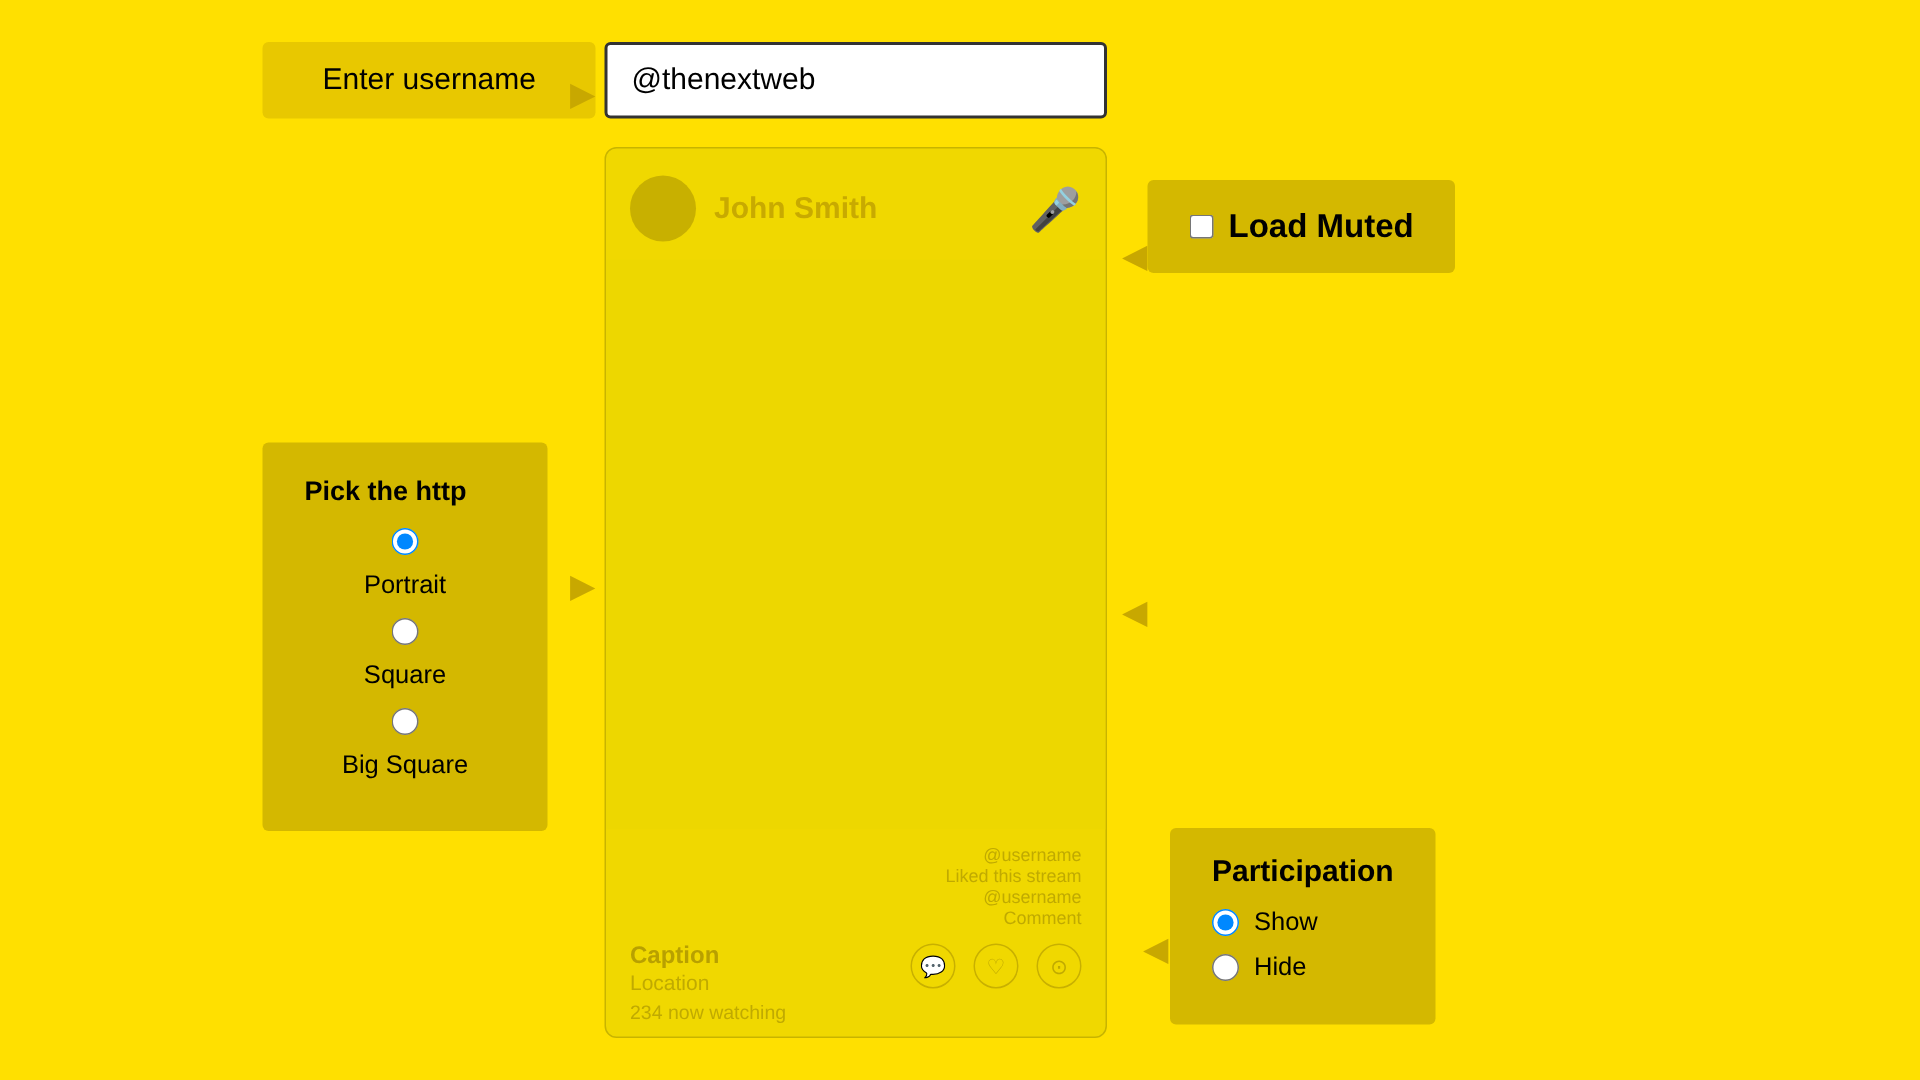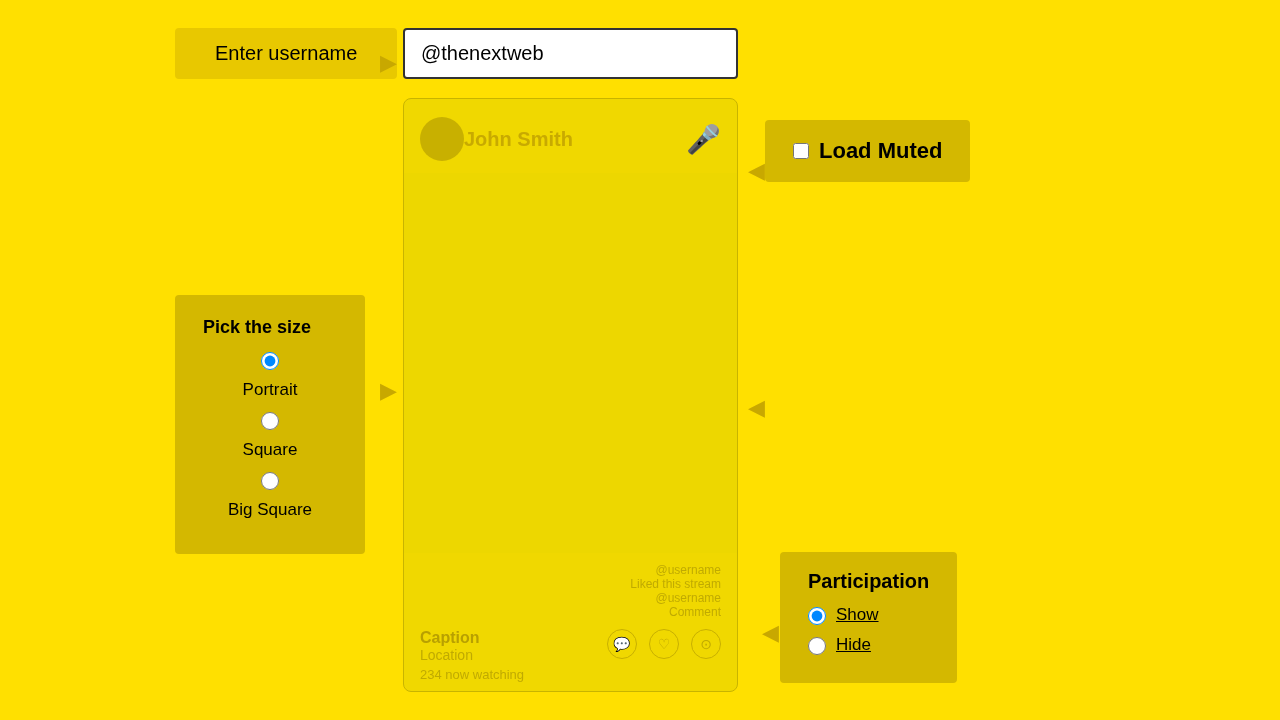--- a/index.html
+++ b/index.html
@@ -61,20 +61,21 @@
       background: #F0D800;
       border: 1.5px solid #C8B400;
       border-radius: 8px;
       overflow: hidden;
     }
 
     .card-header {
       display: flex;
       align-items: center;
       padding: 18px 16px 12px 16px;
+      gap: 12px;
     }
     .card-avatar {
       width: 44px;
       height: 44px;
       border-radius: 50%;
       background: #C8B000;
     }
     .card-username {
       font-size: 20px;
       color: #C8AA00;
@@ -237,26 +238,25 @@
       min-width: 160px;
     }
     .participation-box h3 {
       font-size: 20px;
       font-weight: bold;
       color: #000;
       margin-bottom: 12px;
     }
     .participation-option {
       display: flex;
-      align-items: flex-end;
+      align-items: center;
       gap: 10px;
       margin-bottom: 10px;
       font-size: 17px;
       color: #000;
-      text-decoration: underline;
     }
     .participation-option input[type="radio"] {
       width: 18px;
       height: 18px;
       accent-color: #0088ff;
     }
   </style>
 </head>
 <body>
 
@@ -304,21 +304,21 @@
   <span class="arrow" style="left: 748px; top: 158px;">◀</span>
 
   <div class="load-muted-box">
     <input type="checkbox" id="load-muted-cb" style="">
     <label for="load-muted-cb">Load Muted</label>
   </div>
 
   <span class="arrow" style="left: 380px; top: 378px;">▶</span>
 
   <div class="size-box">
-    <h3>Pick the size</h3>
+    <h3>Pick the http</h3>
     <div class="size-option">
       <input type="radio" name="size" value="portrait" id="size-portrait" checked="" style="">
       <label for="size-portrait">Portrait</label>
     </div>
     <div class="size-option">
       <input type="radio" name="size" value="square" id="size-square" style="">
       <label for="size-square">Square</label>
     </div>
     <div class="size-option">
       <input type="radio" name="size" value="bigsquare" id="size-bigsquare" style="">

